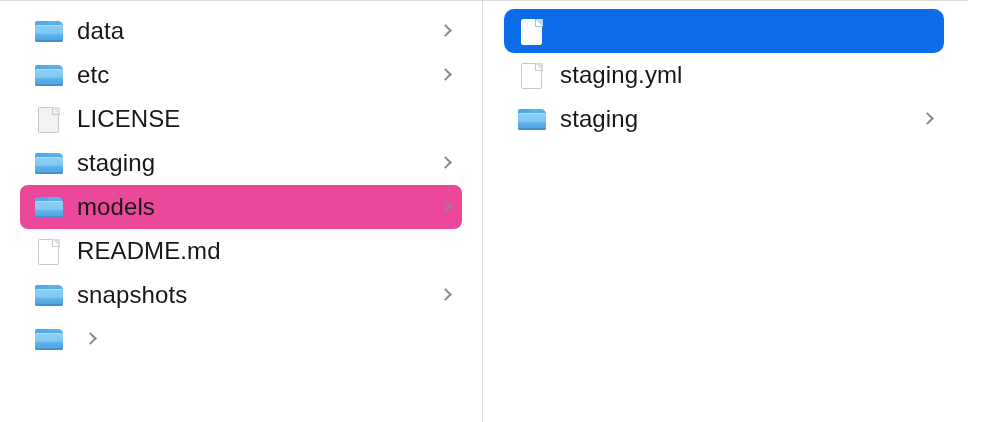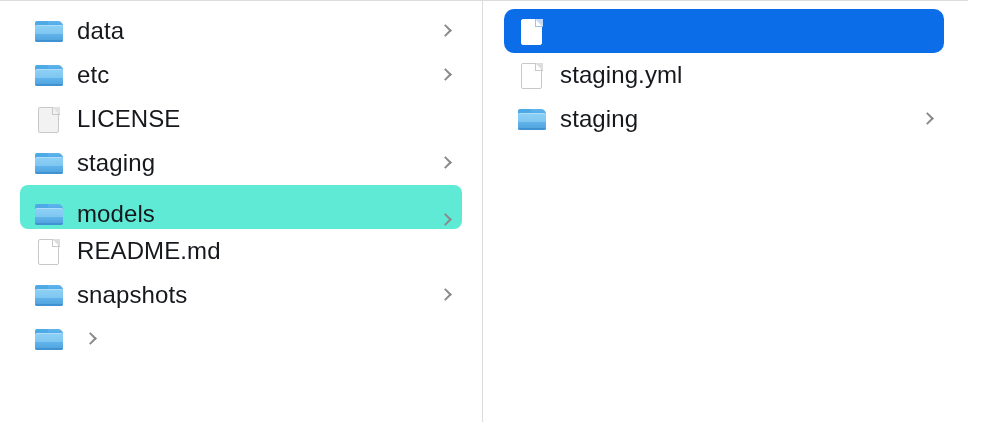--- a/index.html
+++ b/index.html
@@ -52,22 +52,21 @@
     padding-left: 14px;
     padding-right: 12px;
   }
   .column.right .row {
     margin: 0 24px 0 21px;
     padding-left: 13px;
     border-radius: 10px;
   }
 
   .row.selected-gray {
-    background: #5eead4;
-    align-items: flex-end;
+    background: #ec4899;
   }
   .row.selected-blue {
     background: #0b6ee8;
   }
 
   .icon {
     width: 30px;
     height: 30px;
     flex: 0 0 30px;
     position: relative;

